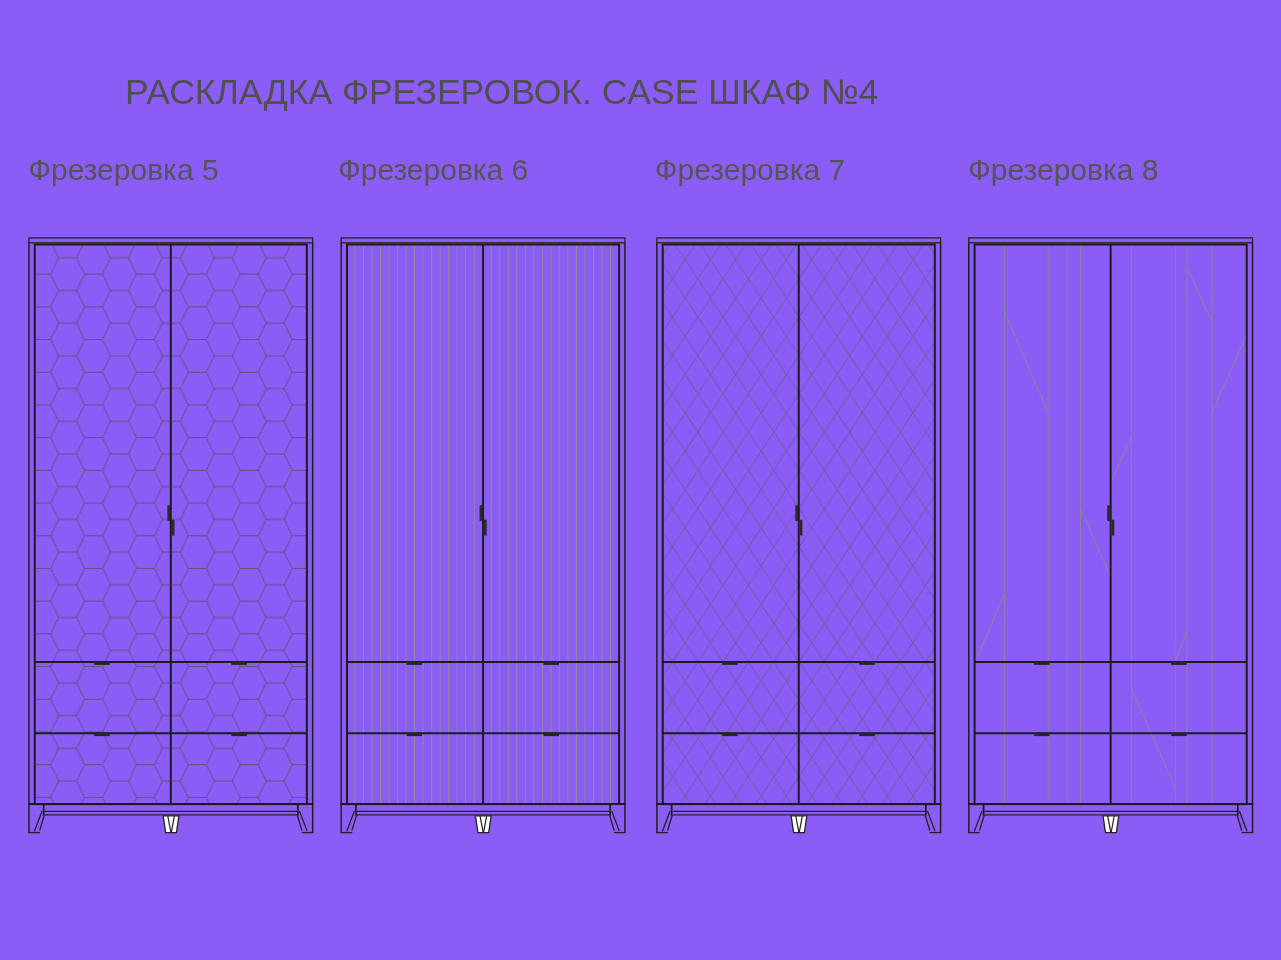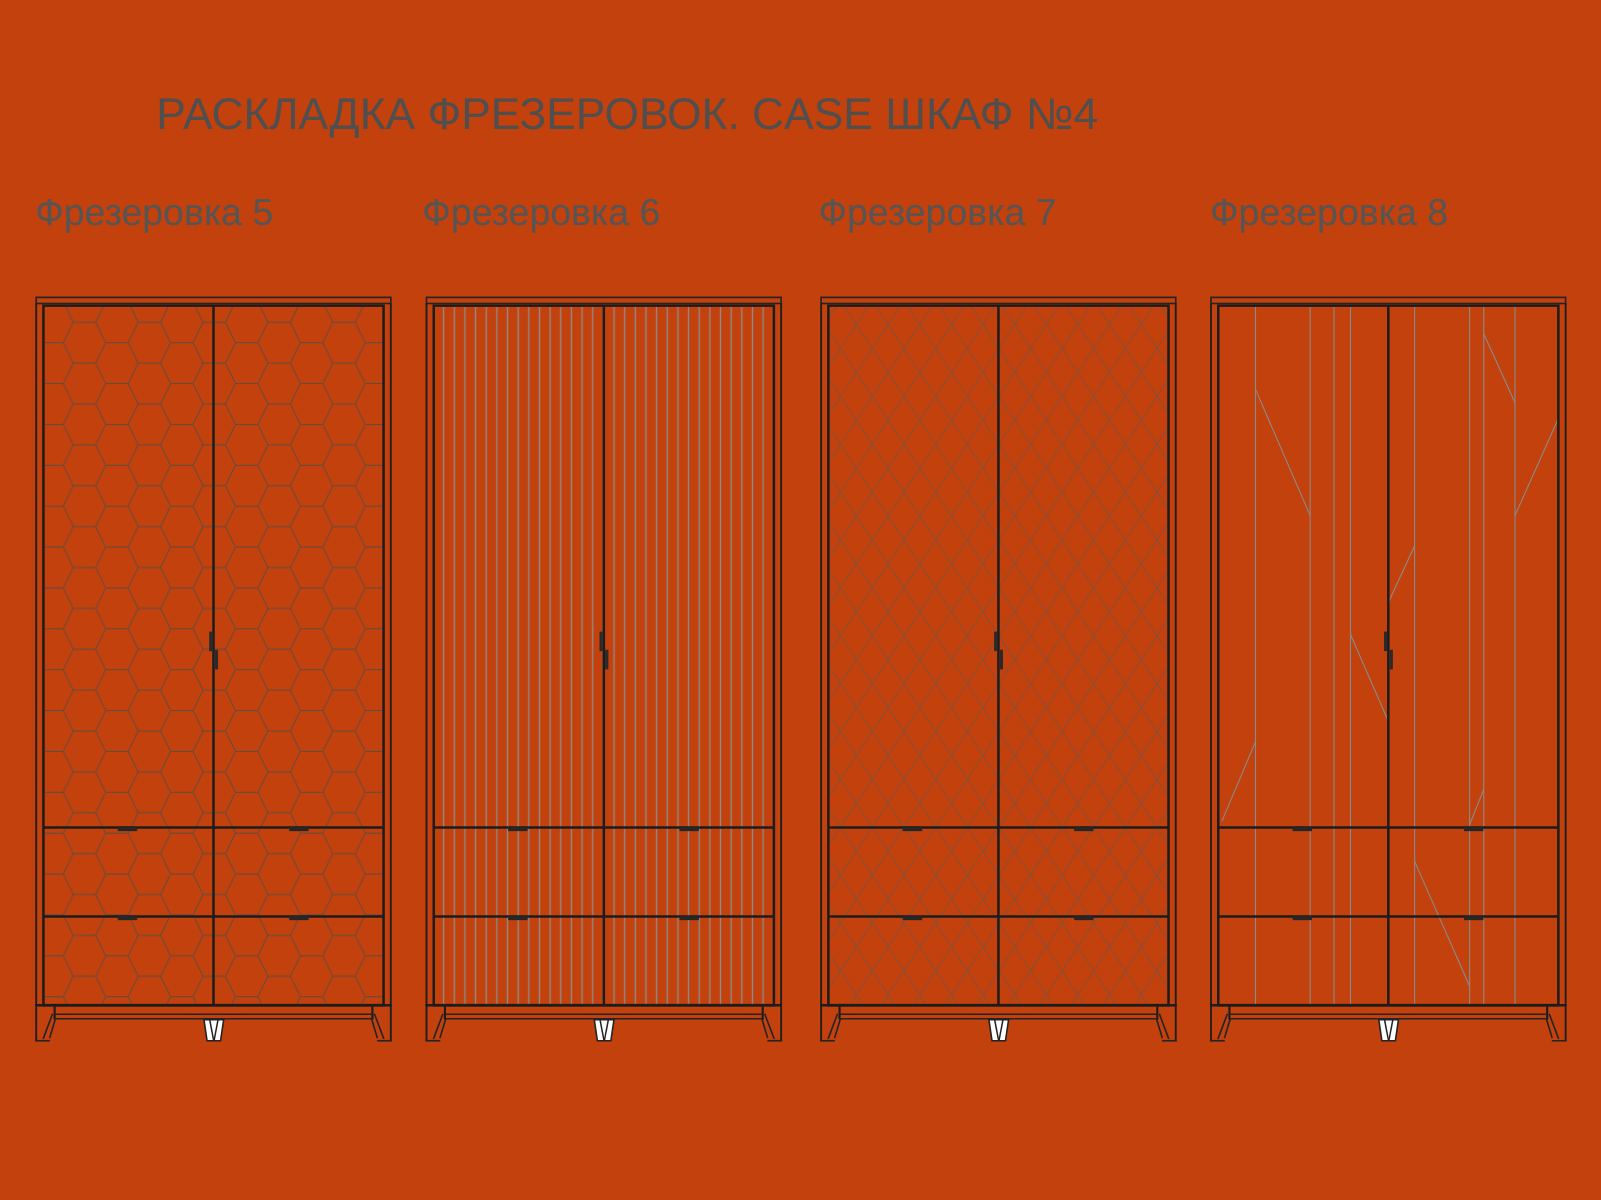--- a/index.html
+++ b/index.html
@@ -1,16 +1,16 @@
 <!DOCTYPE html>
 <html><head>
 <meta charset="utf-8">
 <style>
   html,body{margin:0;padding:0;background:#ffffff;}
-  .page{position:relative;width:1281px;height:960px;background:#c2410c;overflow:hidden;}
+  .page{position:relative;width:1281px;height:960px;background:#8b5cf6;overflow:hidden;}
   svg{display:block;}
   text{font-family:"Liberation Sans",sans-serif;}
 </style>
 </head>
 <body>
 <div class="page">
 <svg width="1281" height="960" viewBox="0 0 1281 960">
   <defs>
     <pattern id="hex" patternUnits="userSpaceOnUse" width="51.9" height="32.7" x="50.65" y="257.8">
       <path d="M0 16.35 L7.95 0 L25.95 0 L33.9 16.35 L25.95 32.7 L7.95 32.7 Z M33.9 16.35 L51.9 16.35" fill="none" stroke="#4d4d4d" stroke-width="0.7"></path>

